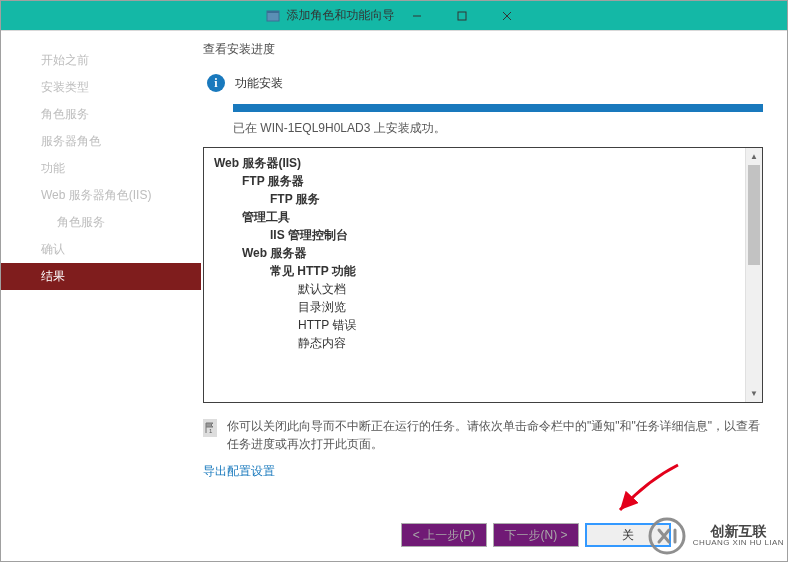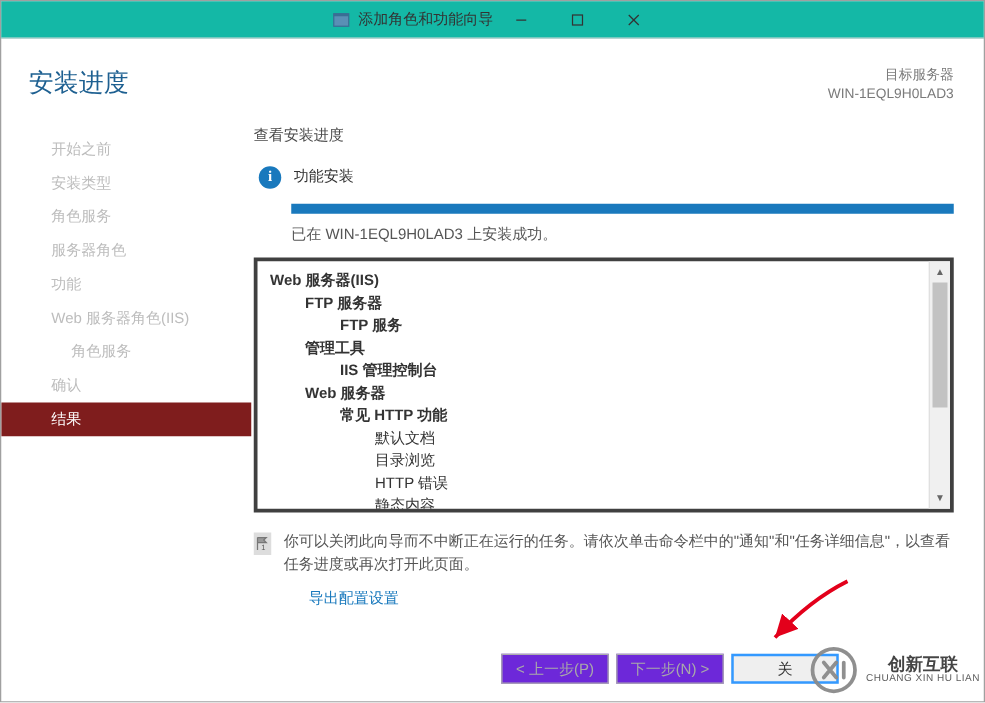--- a/index.html
+++ b/index.html
@@ -115,22 +115,22 @@
     height: 8px;
     background: #1979bd;
     margin: 4px 0 8px 30px;
   }
   .install-msg {
     font-size: 12px;
     color: #555;
     margin: 0 0 10px 30px;
   }
   .tree-box {
-    border: 3px solid #404040;
-    height: 204px;
+    border: 1px solid #404040;
+    height: 256px;
     margin-left: 0;
     overflow: hidden;
     position: relative;
     background: #fff;
   }
   .tree-inner {
     padding: 6px 10px;
     font-size: 12px;
     color: #333;
     line-height: 1.5;
@@ -160,34 +160,34 @@
     align-items: flex-start;
   }
   .flag-icon {
     width: 18px; height: 18px;
     background: #ddd;
     display: flex; align-items:center; justify-content:center;
     font-size:9px; color:#555;
     margin-top:2px;
   }
   .note-text { font-size: 12px; color: #555; line-height: 1.5; }
-  .export-link { color: #1979bd; font-size: 12px; margin-top: 10px; cursor: pointer; margin-left: 44px; }
+  .export-link { color: #1979bd; font-size: 12px; margin-top: 10px; cursor: pointer; }
   
   .footer {
     padding: 12px 24px 14px;
     display: flex;
     justify-content: flex-end;
     gap: 6px;
     border-top: 0;
   }
   .btn {
     min-width: 86px;
     height: 24px;
     border: 1px solid #adadad;
-    background: #6d28d9;
+    background: #701a75;
     font-size: 12px;
     color: #333;
     display: flex; align-items:center; justify-content:center;
     padding: 0 10px;
   }
   .btn.disabled { color: #a9a9a9; }
   .btn.primary-border { border: 2px solid #3399ff; background:#efefef; }
   
   .watermark {
     position: absolute;
@@ -242,27 +242,20 @@
       </div>
       <div class="tb-btn close">
         <svg width="10" height="10">
             <line x1="1" y1="1" x2="9" y2="9" stroke="#333" stroke-width="1"></line>
             <line x1="9" y1="1" x2="1" y2="9" stroke="#333" stroke-width="1"></line>
           </svg>
       </div>
     </div>
   </div>
 
-  <div class="header">
-    <div class="header-title">安装进度</div>
-    <div class="header-right">
-      <div>目标服务器</div>
-      <div>WIN-1EQL9H0LAD3</div>
-    </div>
-  </div>
 
   <div class="body">
     <div class="sidebar" id="sidebar">
         <div class="step">开始之前</div>
         <div class="step">安装类型</div>
         <div class="step">角色服务</div>
         <div class="step">服务器角色</div>
         <div class="step">功能</div>
         <div class="step">Web 服务器角色(IIS)</div>
         <div class="step sub">角色服务</div>

